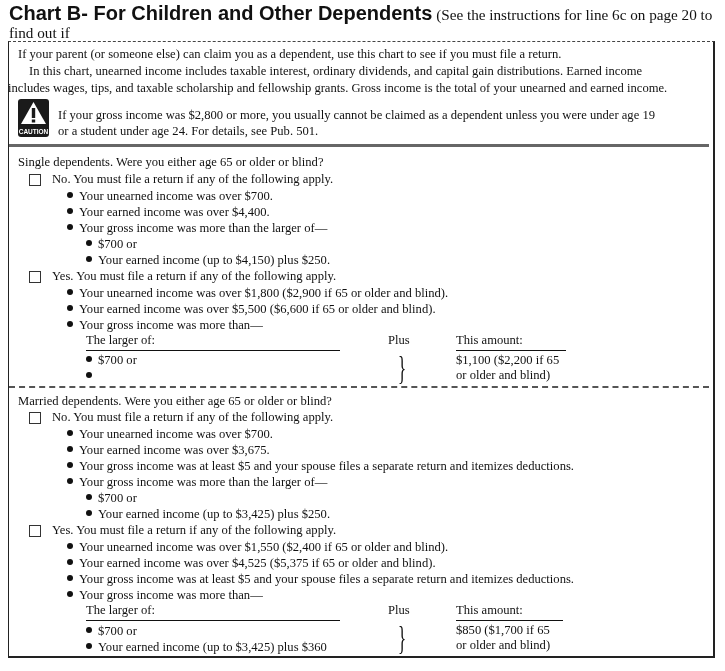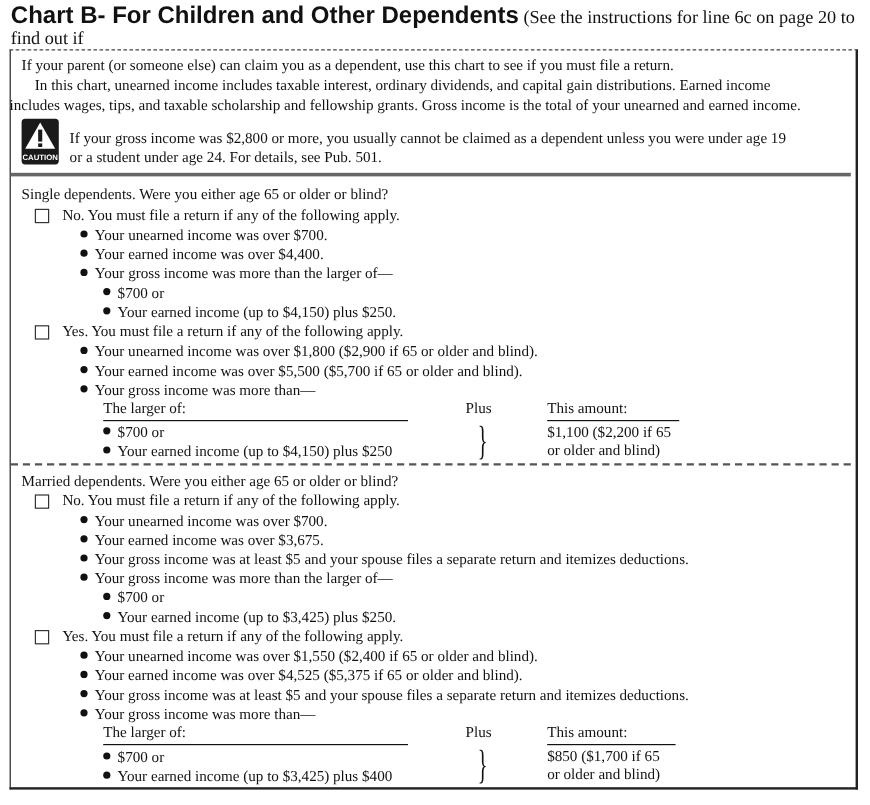--- a/index.html
+++ b/index.html
@@ -79,30 +79,30 @@
 <div class="line" style="left:52px; top:171px;"><b>No.</b><span> You must file a return if </span><b>any</b><span> of the following apply.</span></div>
 <div class="line" style="left:67px; top:188px;"><span class="bullet"></span><span>Your </span><b>unearned income</b><span> was over $700.</span></div>
 <div class="line" style="left:67px; top:204px;"><span class="bullet"></span><span>Your </span><b>earned income</b><span> was over $4,400.</span></div>
 <div class="line" style="left:67px; top:220px;"><span class="bullet"></span><span>Your </span><b>gross income</b><span> was more than the </span><b>larger</b><span> of—</span></div>
 <div class="line" style="left:86px; top:236px;"><span class="bullet"></span><b>$700 </b><b>or</b></div>
 <div class="line" style="left:86px; top:252px;"><span class="bullet"></span><span>Your earned income (up to $4,150) plus $250.</span></div>
 
 <div class="checkbox" style="left:29px; top:271px;"></div>
 <div class="line" style="left:52px; top:268px;"><b>Yes.</b><span> You must file a return if </span><b>any</b><span> of the following apply.</span></div>
 <div class="line" style="left:67px; top:285px;"><span class="bullet"></span><span>Your unearned income was over $1,800 ($2,900 if 65 or older </span><b>and</b><span> blind).</span></div>
-<div class="line" style="left:67px; top:301px;"><span class="bullet"></span><span>Your earned income was over $5,500 ($5,700 if 65 or older </span><b>and</b><span> blind).</span></div>
+<div class="line" style="left:67px; top:301px;"><span class="bullet"></span><span>Your earned income was over $5,500 ($6,600 if 65 or older </span><b>and</b><span> blind).</span></div>
 <div class="line" style="left:67px; top:317px;"><span class="bullet"></span><span>Your gross income was more than—</span></div>
 
 <div class="line" style="left:86px; top:332px;"><b>The larger of:</b></div>
 <div class="tbl-head-under" style="left:86px; top:350px; width:254px;"></div>
 <div class="line" style="left:388px; top:332px;"><b>Plus</b></div>
 <div class="line" style="left:456px; top:332px;"><b>This amount:</b></div>
 <div class="tbl-head-under" style="left:456px; top:350px; width:110px;"></div>
 <div class="line" style="left:86px; top:352px;"><span class="bullet"></span><b>$700 </b><b>or</b></div>
-<div class="line" style="left:86px; top:368px;"><span class="bullet"></span><span>Your earned income (up to $4,150) plus $250</span></div>
+<div class="line" style="left:86px; top:368px;"><span class="bullet"></span></div>
 <div class="brace" style="left:394px; top:351px;">}</div>
 <div class="line" style="left:456px; top:352px;"><span>$1,100 ($2,200 if 65</span></div>
 <div class="line" style="left:456px; top:367px;"><span>or older </span><b>and</b><span> blind)</span></div>
 
 <div class="divider-dash" style="top:386px;"></div>
 
 <div class="line" style="left:18px; top:393px;"><b>Married dependents.</b><span> Were you </span><b>either</b><span> age 65 or older </span><b>or</b><span> blind?</span></div>
 
 <div class="checkbox" style="left:29px; top:412px;"></div>
 <div class="line" style="left:52px; top:409px;"><b>No.</b><span> You must file a return if </span><b>any</b><span> of the following apply.</span></div>
@@ -119,16 +119,16 @@
 <div class="line" style="left:67px; top:555px;"><span class="bullet"></span><span>Your earned income was over $4,525 ($5,375 if 65 or older </span><b>and</b><span> blind).</span></div>
 <div class="line" style="left:67px; top:571px;"><span class="bullet"></span><span>Your gross income was at least $5 and your spouse files a separate return and itemizes deductions.</span></div>
 <div class="line" style="left:67px; top:587px;"><span class="bullet"></span><span>Your gross income was more than—</span></div>
 
 <div class="line" style="left:86px; top:602px;"><b>The larger of:</b></div>
 <div class="tbl-head-under" style="left:86px; top:620px; width:254px;"></div>
 <div class="line" style="left:388px; top:602px;"><b>Plus</b></div>
 <div class="line" style="left:456px; top:602px;"><b>This amount:</b></div>
 <div class="tbl-head-under" style="left:456px; top:620px; width:107px;"></div>
 <div class="line" style="left:86px; top:623px;"><span class="bullet"></span><b>$700 </b><b>or</b></div>
-<div class="line" style="left:86px; top:639px;"><span class="bullet"></span><span>Your earned income (up to $3,425) plus $400</span></div>
+<div class="line" style="left:86px; top:639px;"><span class="bullet"></span><span>Your earned income (up to $3,425) plus $360</span></div>
 <div class="brace" style="left:394px; top:621px;">}</div>
 <div class="line" style="left:456px; top:622px;"><span>$850 ($1,700 if 65</span></div>
 <div class="line" style="left:456px; top:637px;"><span>or older </span><b>and</b><span> blind)</span></div>
 
 </body></html>

